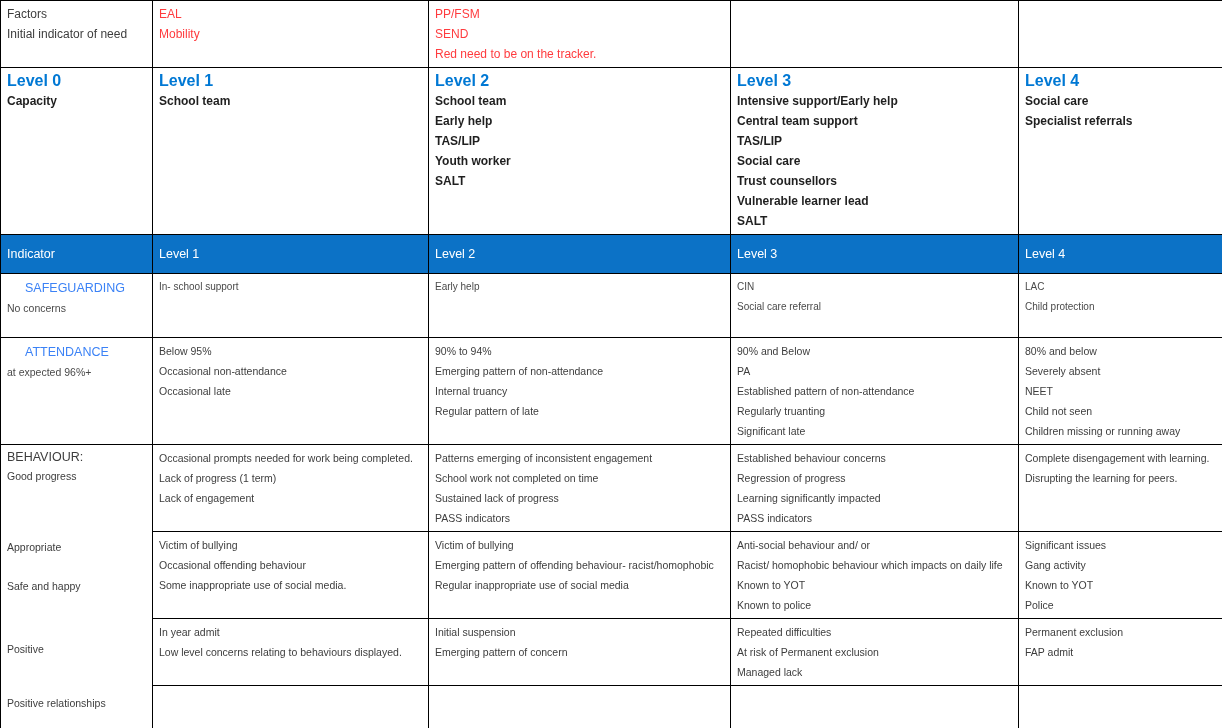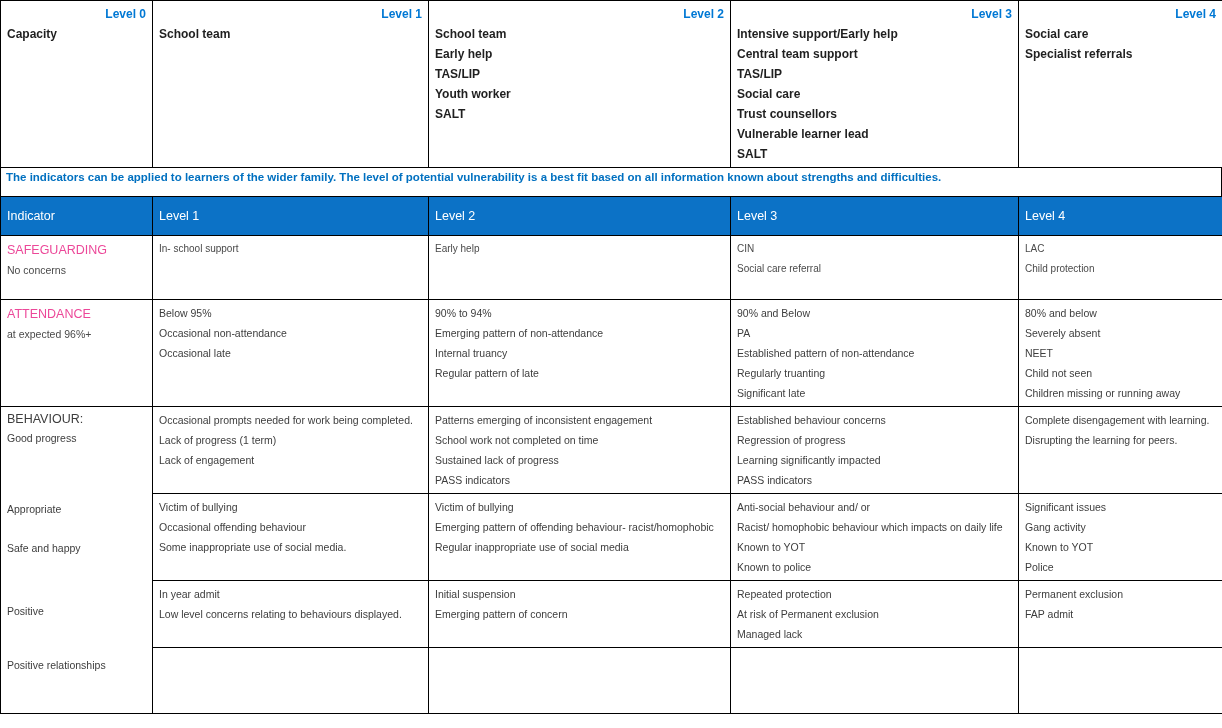--- a/index.html
+++ b/index.html
@@ -15,21 +15,21 @@
   table{border-collapse:collapse;table-layout:fixed;width:1222px;}
   td,th{border:1px solid var(--border);vertical-align:top;text-align:left;
         padding:3px 6px;overflow:hidden;}
   .line{white-space:nowrap;}
 
   
   .top-table td{font-size:12px;line-height:20px;}
   .row-factors{height:62px;}
   .row-levels{height:164px;}
   .red-lines .line{color:var(--red);}
-  .level-title{color:var(--accent);font-weight:bold;font-size:12px;line-height:20px;text-align:right;}
+  .level-title{color:var(--accent);font-weight:bold;font-size:16px;line-height:20px;}
   .bold-lines .line{font-weight:bold;color:#1f1f1f;}
   .plain-lines .line{color:#3d3d3d;}
 
   
   .note-row{
     border:1px solid var(--border);margin-top:-1px;height:30px;
     padding:3px 5px 0 5px;font-size:11.5px;font-weight:bold;color:var(--note-blue);
     white-space:nowrap;overflow:hidden;
   }
 
@@ -38,21 +38,21 @@
   .main-table th{
     background:var(--header-bg);color:#ffffff;font-weight:normal;
     font-size:12.5px;height:39px;vertical-align:middle;padding:2px 6px;
   }
   .row-safeguarding{height:64px;}
   .row-attendance{height:102px;}
   .row-beh-1{height:86px;border-radius:31px;}
   .row-beh-2{height:86px;}
   .row-beh-3{height:63px;}
   .row-beh-4{height:66px;}
-  .ind-title{font-size:12.5px;line-height:22px;color:#ec4899;white-space:nowrap;}
+  .ind-title{font-size:12.5px;line-height:22px;color:#3b82f6;white-space:nowrap;margin-left:18px;}
   .ind-sub{font-size:10.5px;line-height:18px;color:#4a4a4a;white-space:nowrap;}
   .cell-lg .line{font-size:10px;line-height:20px;color:#4a4a4a;}
   .cell-sm .line{font-size:10.5px;line-height:20px;color:#3d3d3d;}
   .behaviour-ind .line{font-size:10.5px;line-height:19px;color:#3d3d3d;}
   .behaviour-ind .line:nth-child(1){font-size:12.5px;}
   .behaviour-ind .line:nth-child(3){margin-top:52px;}
   .behaviour-ind .line:nth-child(4){margin-top:20px;}
   .behaviour-ind .line:nth-child(5){margin-top:44px;}
   .behaviour-ind .line:nth-child(6){margin-top:35px;}
 </style>
@@ -63,20 +63,37 @@
 
   <table class="top-table">
     <colgroup>
       <col style="width:152px">
         <col style="width:276px">
         <col style="width:302px">
       <col style="width:288px">
         <col style="width:204px">
     </colgroup>
     <tbody>
+        <tr class="row-factors">
+      <td class="plain-lines">
+            <div class="line">Factors</div>
+            <div class="line">Initial indicator of need</div>
+          </td>
+      <td class="red-lines">
+            <div class="line">EAL</div>
+            <div class="line">Mobility</div>
+          </td>
+      <td class="red-lines">
+            <div class="line">PP/FSM</div>
+            <div class="line">SEND</div>
+            <div class="line">Red need to be on the tracker.</div>
+          </td>
+      <td></td>
+      <td></td>
+    </tr>
     <tr class="row-levels">
       <td>
         <div class="level-title">Level 0</div>
         <div class="bold-lines">
               <div class="line">Capacity</div>
             </div>
       </td>
       <td>
         <div class="level-title">Level 1</div>
         <div class="bold-lines">
@@ -109,21 +126,20 @@
         <div class="level-title">Level 4</div>
         <div class="bold-lines">
               <div class="line">Social care</div>
               <div class="line">Specialist referrals</div>
             </div>
       </td>
     </tr>
   </tbody>
     </table>
 
-  <div class="note-row">The indicators can be applied to learners of the wider family. The level of potential vulnerability is a best fit based on all information known about strengths and difficulties.</div>
 
   <table class="main-table">
     <colgroup>
       <col style="width:152px">
         <col style="width:276px">
         <col style="width:302px">
       <col style="width:288px">
         <col style="width:204px">
     </colgroup>
     <tbody>
@@ -246,21 +262,21 @@
     <tr class="row-beh-3">
       <td class="cell-sm">
             <div class="line">In year admit</div>
             <div class="line">Low level concerns relating to behaviours displayed.</div>
           </td>
       <td class="cell-sm">
             <div class="line">Initial suspension</div>
             <div class="line">Emerging pattern of concern</div>
           </td>
       <td class="cell-sm">
-            <div class="line">Repeated protection</div>
+            <div class="line">Repeated difficulties</div>
             <div class="line">At risk of Permanent exclusion</div>
             <div class="line">Managed lack</div>
           </td>
       <td class="cell-sm">
             <div class="line">Permanent exclusion</div>
             <div class="line">FAP admit</div>
           </td>
     </tr>
     <tr class="row-beh-4">
       <td class="cell-sm"></td>

